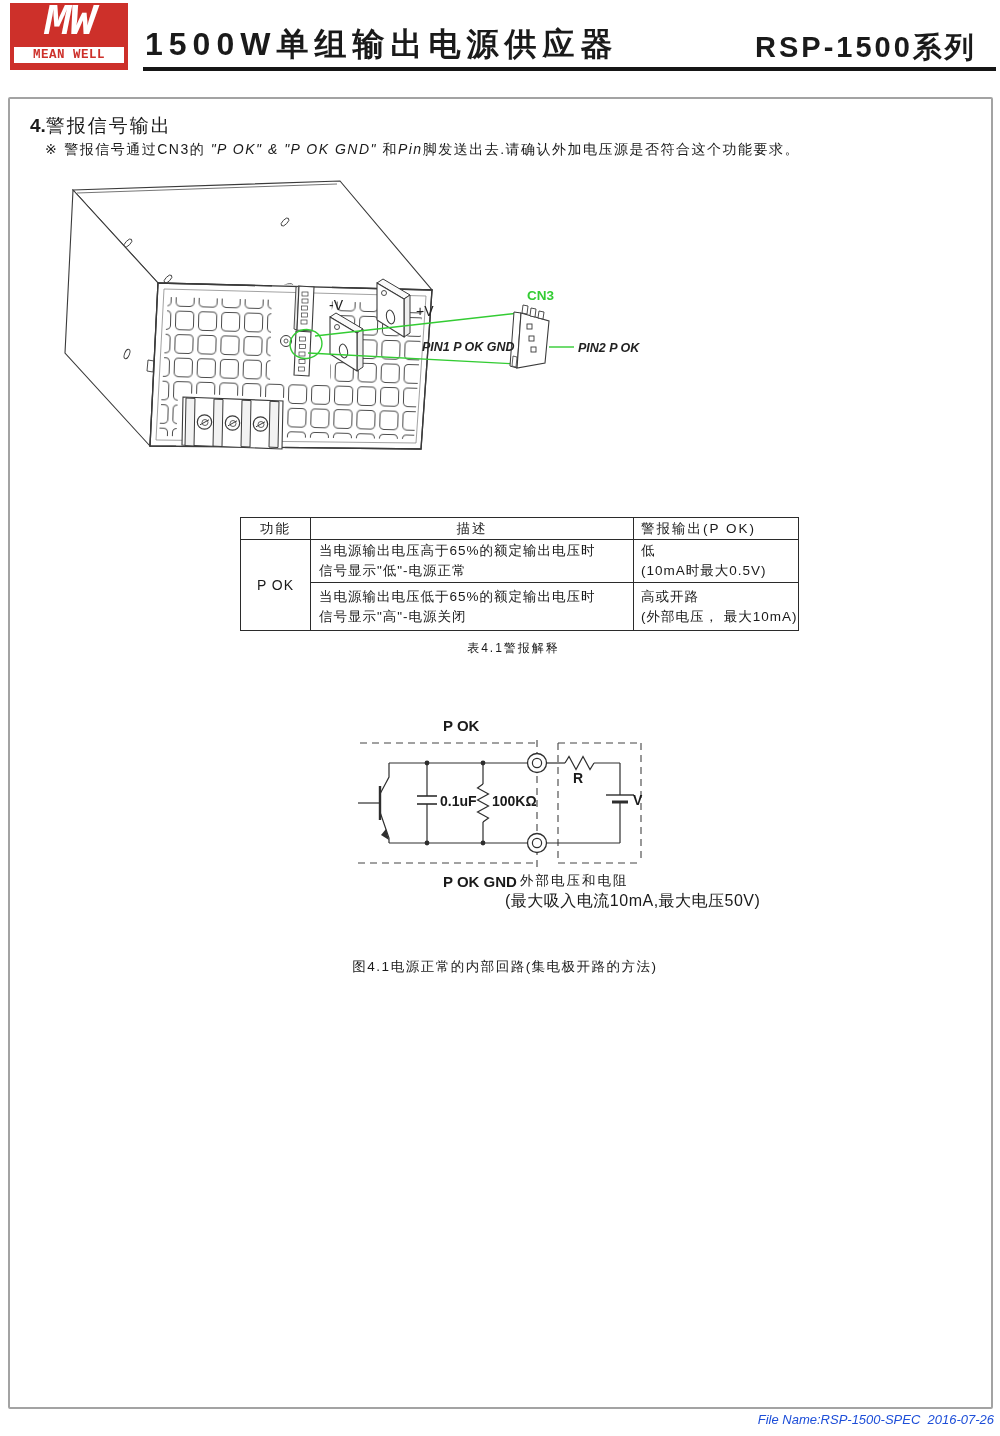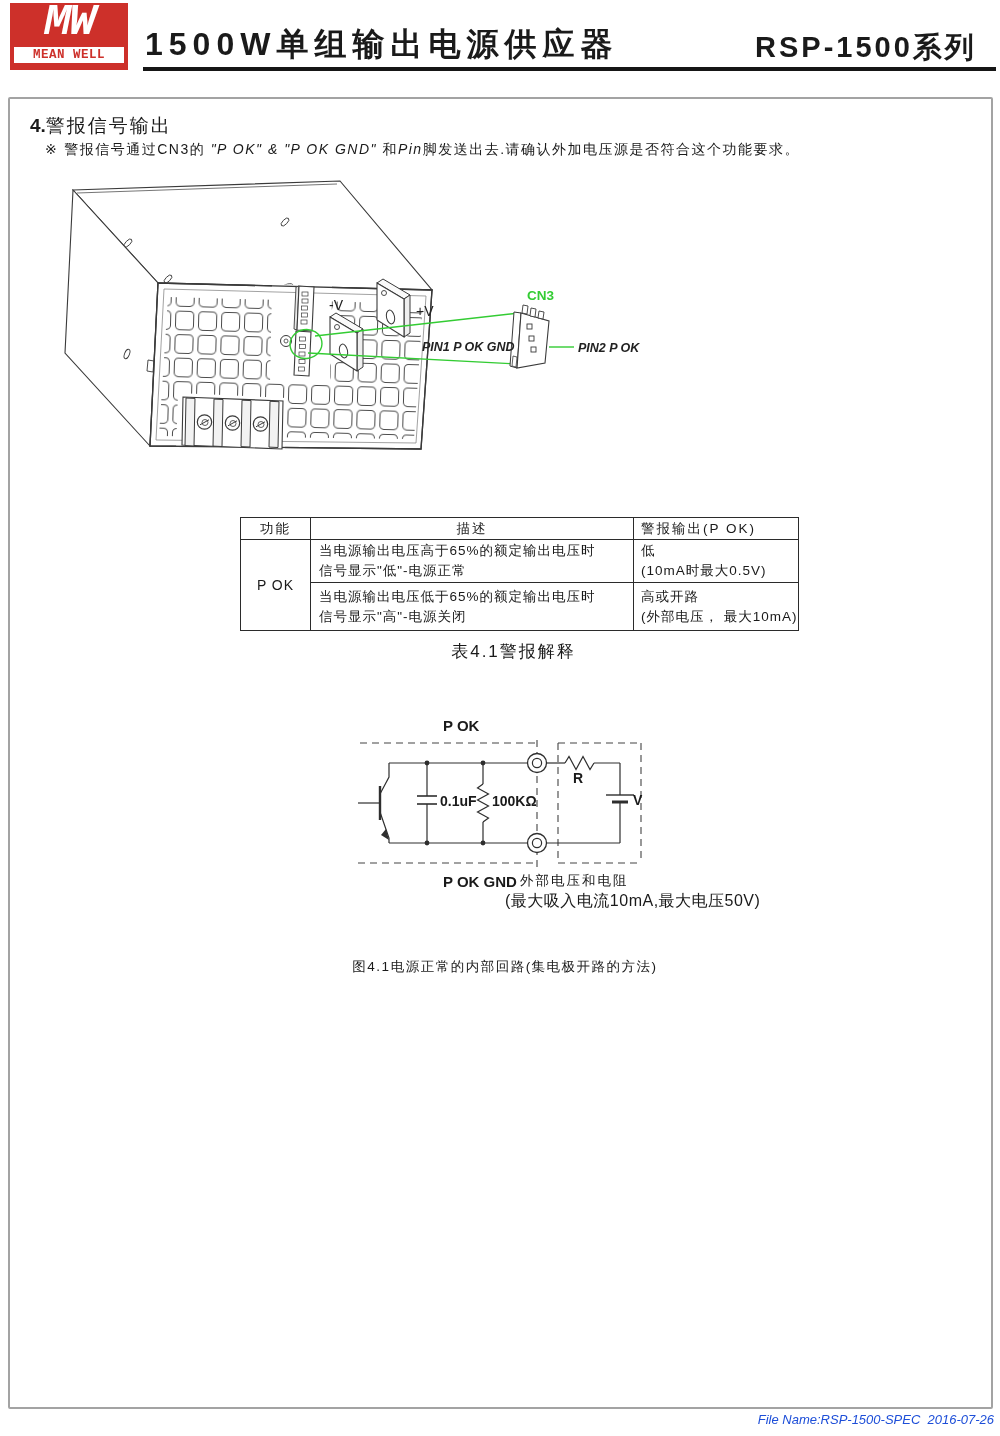--- a/index.html
+++ b/index.html
@@ -33,21 +33,21 @@
   
   .tbl{position:absolute;left:240px;top:511px;border-collapse:collapse;table-layout:fixed;margin-top:6px;}
   .tbl td{border:1.5px solid #2b2b2b;font-size:13.5px;vertical-align:middle;
           padding:1px 0 1px 0;letter-spacing:1px;}
   .tbl .hd{text-align:center;height:19px;letter-spacing:2px;}
   .tbl .fn{text-align:center;font-size:14px;letter-spacing:1px;}
   .tbl .ds{padding-left:8px;line-height:20px;}
   .tbl .ou{padding-left:7px;line-height:20px;}
   .tbl .ds div,.tbl .ou div{white-space:nowrap;}
   .tbl-cap{position:absolute;left:240px;top:640px;width:547px;text-align:center;
-           font-size:17px;letter-spacing:2px;}
+           font-size:12px;letter-spacing:2px;}
   
   .ext1{position:absolute;left:520px;top:872px;width:180px;text-align:left;
         font-size:13.5px;letter-spacing:2px;}
   .ext2{position:absolute;left:505px;top:891px;width:230px;text-align:center;
         font-size:16px;letter-spacing:0.5px;white-space:nowrap;}
   .fig-cap{position:absolute;left:340px;top:958px;width:330px;text-align:center;
            font-size:13.5px;letter-spacing:1.5px;white-space:nowrap;}
   
   .footer{position:absolute;right:6px;top:1412px;font-size:13px;font-style:italic;
           color:#1d4ed8;white-space:pre;}

